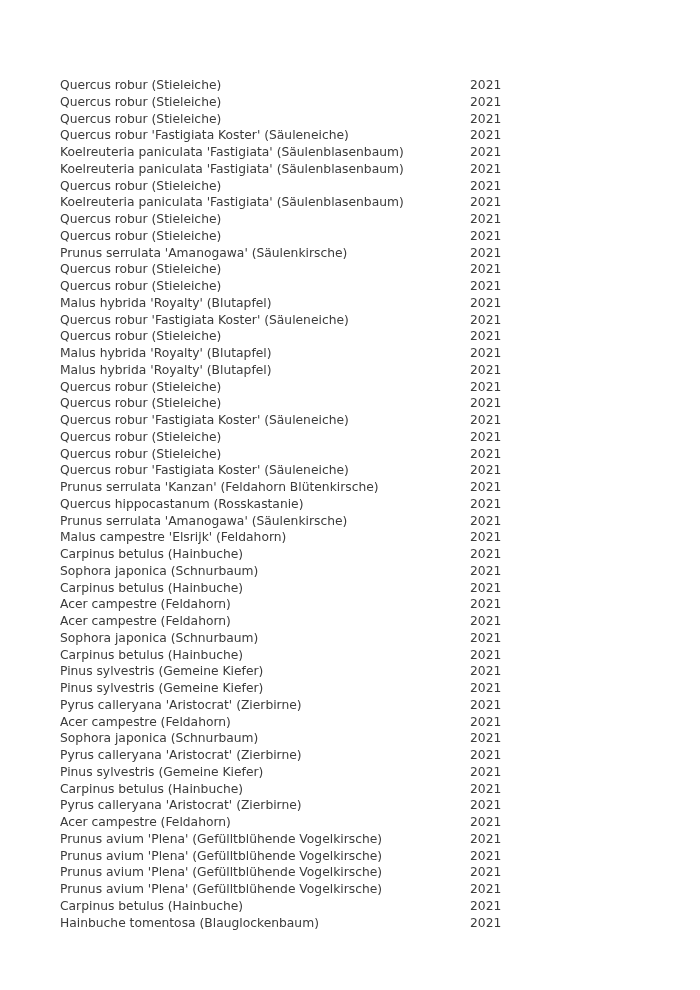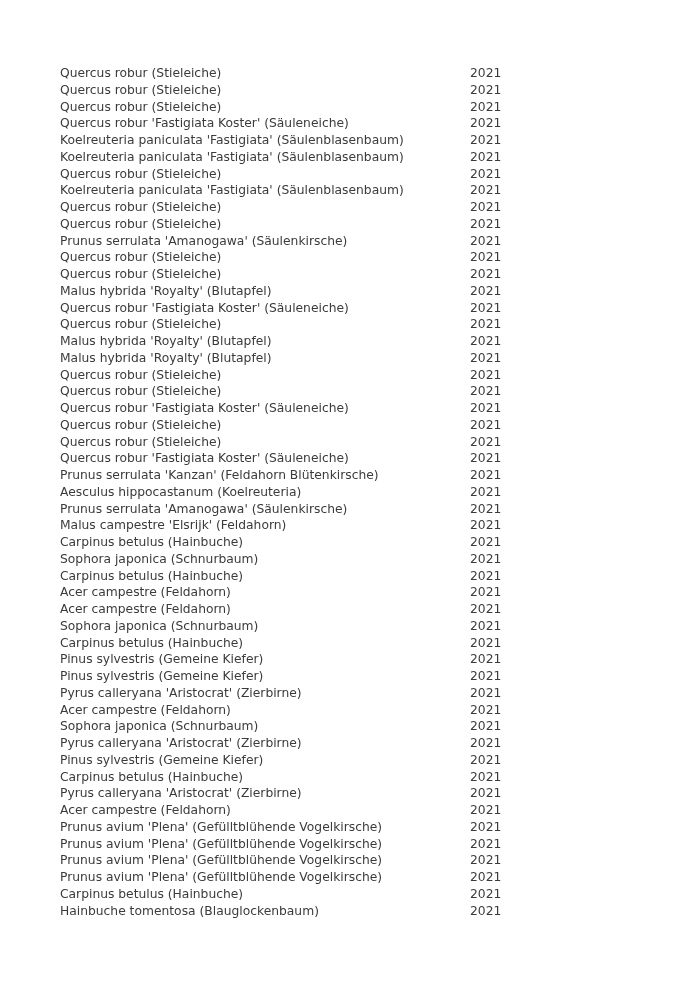--- a/index.html
+++ b/index.html
@@ -31,20 +31,21 @@
     white-space: nowrap;
   }
   .species {
     width: 410px;
     flex: 0 0 410px;
     overflow: hidden;
     text-overflow: ellipsis;
   }
   .year {
     flex: 0 0 auto;
+    margin-top: 12px;
   }
 </style>
 </head>
 <body>
 
 <div class="page">
   <div class="tree-table" id="rows-container">
   <div class="row">
     <span class="species">Quercus robur (Stieleiche)</span>
     <span class="year">2021</span>
@@ -164,21 +165,21 @@
     <span class="species">Quercus robur 'Fastigiata Koster' (Säuleneiche)</span>
     <span class="year">2021</span>
   </div>
 
   <div class="row">
     <span class="species">Prunus serrulata 'Kanzan' (Feldahorn Blütenkirsche)</span>
     <span class="year">2021</span>
   </div>
 
   <div class="row">
-    <span class="species">Aesculus hippocastanum (Koelreuteria)</span>
+    <span class="species">Quercus hippocastanum (Rosskastanie)</span>
     <span class="year">2021</span>
   </div>
 
   <div class="row">
     <span class="species">Prunus serrulata 'Amanogawa' (Säulenkirsche)</span>
     <span class="year">2021</span>
   </div>
 
   <div class="row">
     <span class="species">Malus campestre 'Elsrijk' (Feldahorn)</span>

